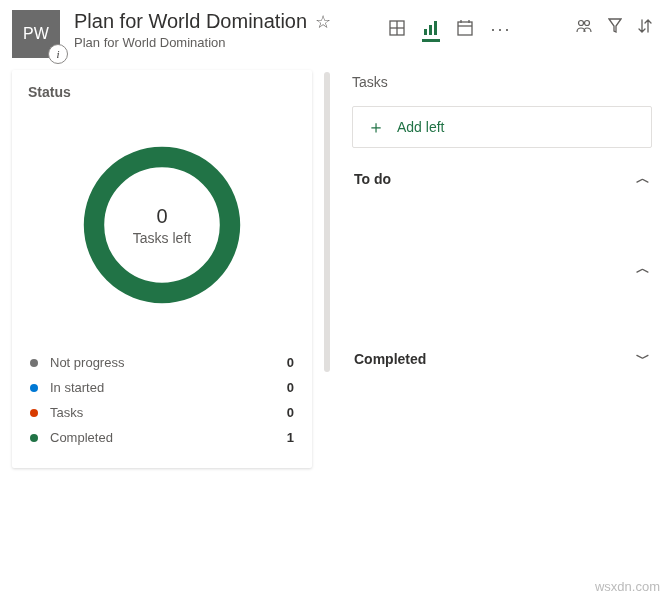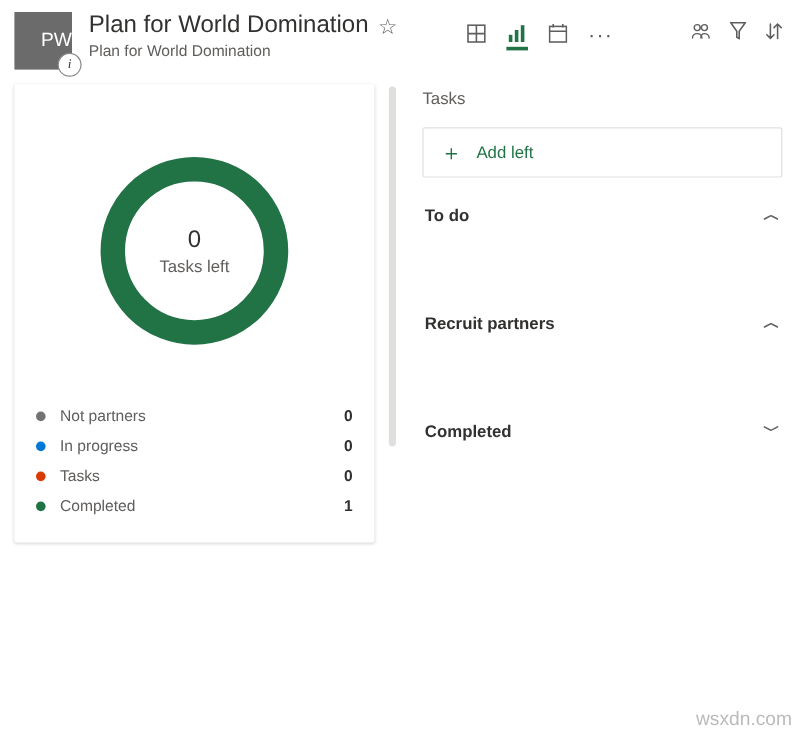--- a/index.html
+++ b/index.html
@@ -1,18 +1,18 @@
 <!DOCTYPE html>
 <html><head>
 <meta charset="utf-8">
 <style>
   * { box-sizing: border-box; font-family: "Segoe UI", sans-serif; }
   body { margin: 0; background: #fff; width: 670px; height: 610px; overflow: hidden; color: #323130; }
   .header { display: flex; align-items: flex-start; padding: 10px 12px 0 12px; }
-  .plan-tile { width: 48px; height: 48px; background: #6b6b6b; color: #fff; display:flex; align-items:center; justify-content:flex-end; font-size:16px; position: relative; }
+  .plan-tile { width: 48px; height: 48px; background: #6b6b6b; color: #fff; display:flex; align-items:center; justify-content:center; font-size:16px; position: relative; }
   .info-badge { position:absolute; bottom:-6px; right:-8px; width:20px; height:20px; border-radius:50%; background:#fff; border:1px solid #8a8886; display:flex; align-items:center; justify-content:center; font-size:11px; font-style: italic; font-family: Georgia, serif; color:#323130; }
   .title-block { margin-left: 14px; }
   .title-row { display:flex; align-items:center; gap:8px; }
   .title { font-size:20px; font-weight:400; }
   .star { font-size:18px; color:#605e5c; cursor:pointer; }
   .subtitle { font-size:13px; color:#605e5c; margin-top:2px; }
   .view-switch { position:absolute; left:388px; top:16px; display:flex; align-items:center; gap:16px; }
   .view-btn { width:18px; height:26px; display:flex; align-items:center; justify-content:center; color:#605e5c; cursor:pointer; border-bottom: 3px solid transparent; }
   .view-btn.active { color:#217346; border-bottom-color:#217346; }
   .more-dots { font-size:18px; color:#605e5c; cursor:pointer; letter-spacing:1px; }
@@ -32,21 +32,21 @@
   .dot { width:8px; height:8px; border-radius:50%; margin-right:12px; }
   .legend-row .val { margin-left:auto; font-weight:600; color:#323130; }
   .divider { width:6px; background:#e1dfdd; border-radius:3px; margin: 2px 4px; height: 300px; align-self:flex-start; }
   .tasks-pane { flex:1; padding: 4px 10px 0 10px; }
   .tasks-title { font-size:14px; font-weight:400; color:#605e5c; margin-bottom:16px; }
   .add-task { border:1px solid #e1dfdd; background:#fff; border-radius:2px; padding:12px 14px; display:flex; align-items:center; gap:12px; color:#217346; font-size:14px; cursor:pointer; }
   .plus { font-size:18px; line-height:14px; }
   .bucket { display:flex; align-items:center; padding: 22px 2px; border-top:0; font-size:14px; font-weight:700; color:#323130; cursor:pointer; }
   .bucket + .bucket { margin-top: 28px; }
   .chev { margin-left:auto; color:#605e5c; font-size:14px; }
-  .watermark { position:absolute; bottom:1px; right:10px; font-size:16px; color:#bbb; }
+  .watermark { position:absolute; bottom:16px; right:10px; font-size:13px; color:#bbb; }
 </style>
 </head>
 <body>
 
 <div class="header">
   <div class="plan-tile">
     <span>PW</span>
     <div class="info-badge">i</div>
   </div>
   <div class="title-block">
@@ -100,40 +100,41 @@
   </span>
   <span>
     <svg width="14" height="16" viewBox="0 0 14 16" fill="none" stroke="currentColor" stroke-width="1.3">
         <path d="M4 2v12M1 11l3 3 3-3M10 14V2m3 3l-3-3-3 3" stroke-linecap="round"></path>
       </svg>
   </span>
 </div>
 
 <div class="content">
   <div class="status-card">
+    <div class="card-title">Status</div>
     <div class="donut-wrap">
       <div class="donut">
         <svg viewBox="0 0 100 100">
             <circle cx="50" cy="50" r="40" fill="none" stroke="#217346" stroke-width="12"></circle>
           </svg>
         <div class="donut-center">
           <div class="donut-number">0</div>
           <div class="donut-label">Tasks left</div>
         </div>
       </div>
     </div>
     <div class="legend">
       <div class="legend-row">
         <span class="dot" style="background:#737373"></span>
-        <span>Not partners</span>
+        <span>Not progress</span>
         <span class="val">0</span>
       </div>
       <div class="legend-row">
         <span class="dot" style="background:#0078d4"></span>
-        <span>In progress</span>
+        <span>In started</span>
         <span class="val">0</span>
       </div>
       <div class="legend-row">
         <span class="dot" style="background:#d83b01"></span>
         <span>Tasks</span>
         <span class="val">0</span>
       </div>
       <div class="legend-row">
         <span class="dot" style="background:#217346"></span>
         <span>Completed</span>
@@ -148,21 +149,20 @@
     <div class="tasks-title">Tasks</div>
     <div class="add-task">
       <span class="plus">＋</span>
       <span>Add left</span>
     </div>
     <div class="bucket">
       <span>To do</span>
       <span class="chev">︿</span>
     </div>
     <div class="bucket">
-      <span>Recruit partners</span>
       <span class="chev">︿</span>
     </div>
     <div class="bucket">
       <span>Completed</span>
       <span class="chev">﹀</span>
     </div>
   </div>
 </div>
 
 <div class="watermark">wsxdn.com</div>

